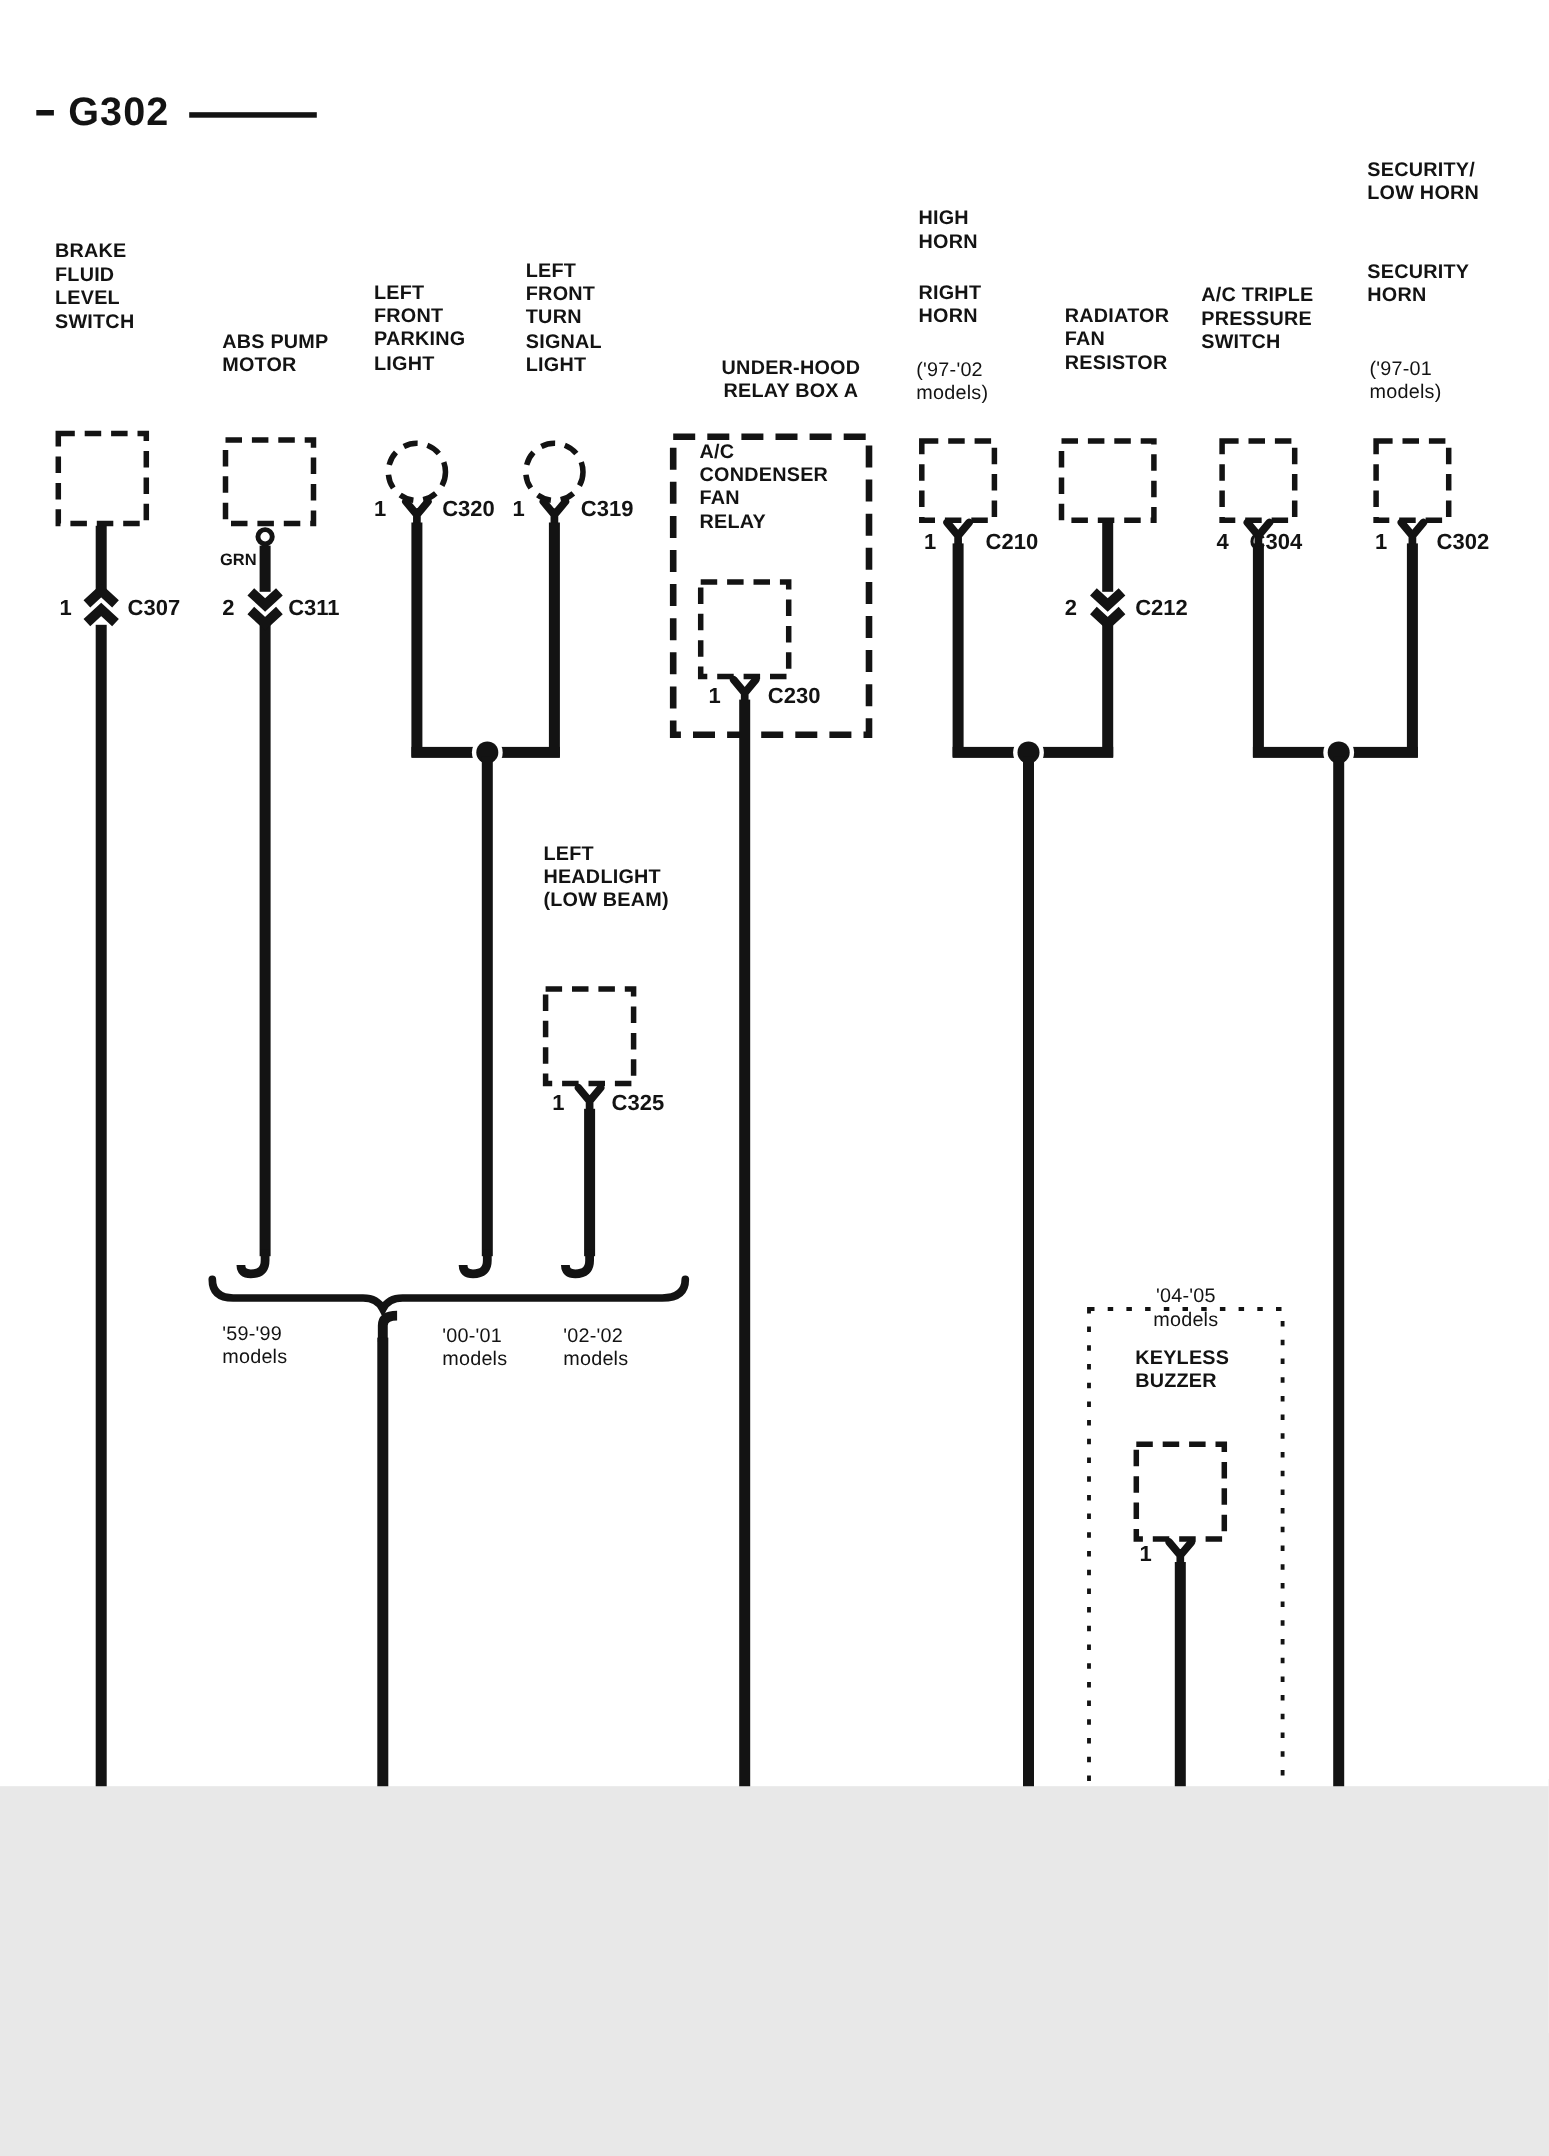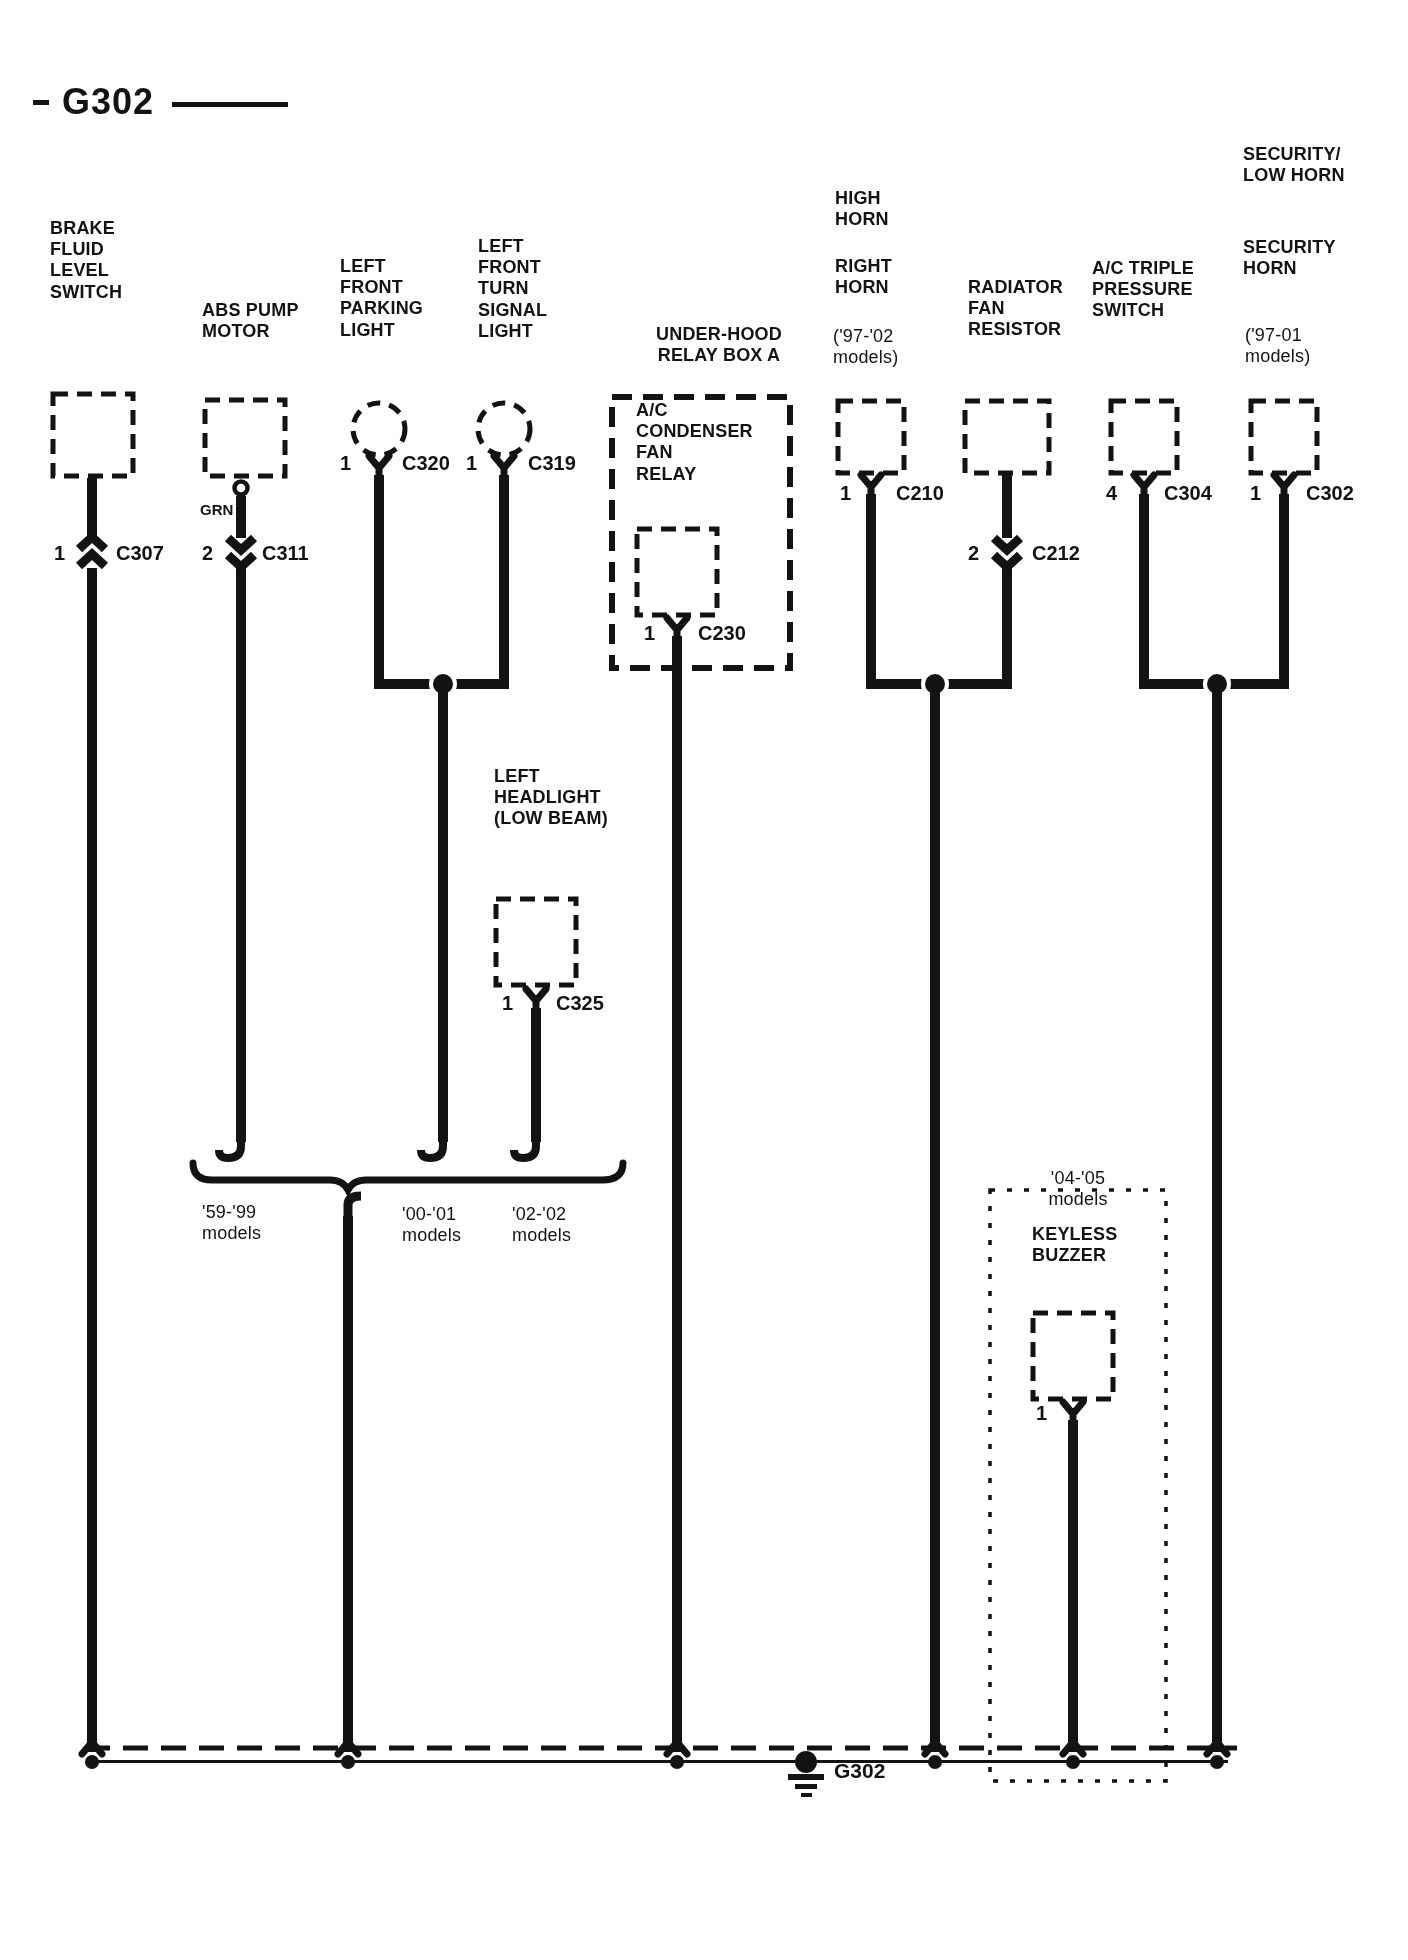--- a/index.html
+++ b/index.html
@@ -1,17 +1,17 @@
 <!DOCTYPE html>
 <html><head>
 <meta charset="utf-8">
 <style>
   :root { --ink:#131313; --paper:#ffffff; }
   html,body { margin:0; padding:0; background:#e8e8e8; }
-  .stage { position:relative; width:1408px; height:1960px; background:var(--paper);
+  .stage { position:relative; width:1408px; height:1624px; background:var(--paper);
            font-family:"Liberation Sans", sans-serif; color:var(--ink); overflow:hidden; }
   .abs  { position:absolute; }
   .wire { position:absolute; background:var(--ink); }
   .lbl  { position:absolute; font:bold 18px/1.18 "Liberation Sans",sans-serif;
           white-space:pre-line; color:var(--ink); letter-spacing:.2px; }
   .rg   { font-weight:400; }
   .ctr  { text-align:center; }
   .pin  { position:absolute; font:bold 20px/1.1 "Liberation Sans",sans-serif; color:var(--ink); }
   .dot  { position:absolute; border-radius:50%; background:var(--ink); }
   .halo { box-shadow:0 0 0 4px var(--paper); }
@@ -216,21 +216,21 @@
   <div class="pin" style="left:402px;top:452px">C320</div>
   <div class="pin" style="left:466px;top:452px">1</div>
   <div class="pin" style="left:528px;top:452px">C319</div>
   <div class="pin" style="left:644px;top:622px">1</div>
   <div class="pin" style="left:698px;top:622px">C230</div>
   <div class="pin" style="left:840px;top:482px">1</div>
   <div class="pin" style="left:896px;top:482px">C210</div>
   <div class="pin" style="left:968px;top:542px">2</div>
   <div class="pin" style="left:1032px;top:542px">C212</div>
   <div class="pin" style="left:1106px;top:482px">4</div>
-  <div class="pin" style="left:1164px;top:482px">C304</div>
+  <div class="pin" style="left:1136px;top:482px">C304</div>
   <div class="pin" style="left:1250px;top:482px">1</div>
   <div class="pin" style="left:1306px;top:482px">C302</div>
   <div class="pin" style="left:502px;top:992px">1</div>
   <div class="pin" style="left:556px;top:992px">C325</div>
   <div class="pin" style="left:1036px;top:1402px">1</div>
 
   <svg class="abs" style="left:85px;top:1744px" width="1152" height="8">
       <line x1="0" y1="4" x2="1152" y2="4" stroke="#131313" stroke-width="5" stroke-dasharray="25 13"></line>
     </svg>
   <div class="wire" style="left:88px;top:1760px;width:1140px;height:3px"></div>

